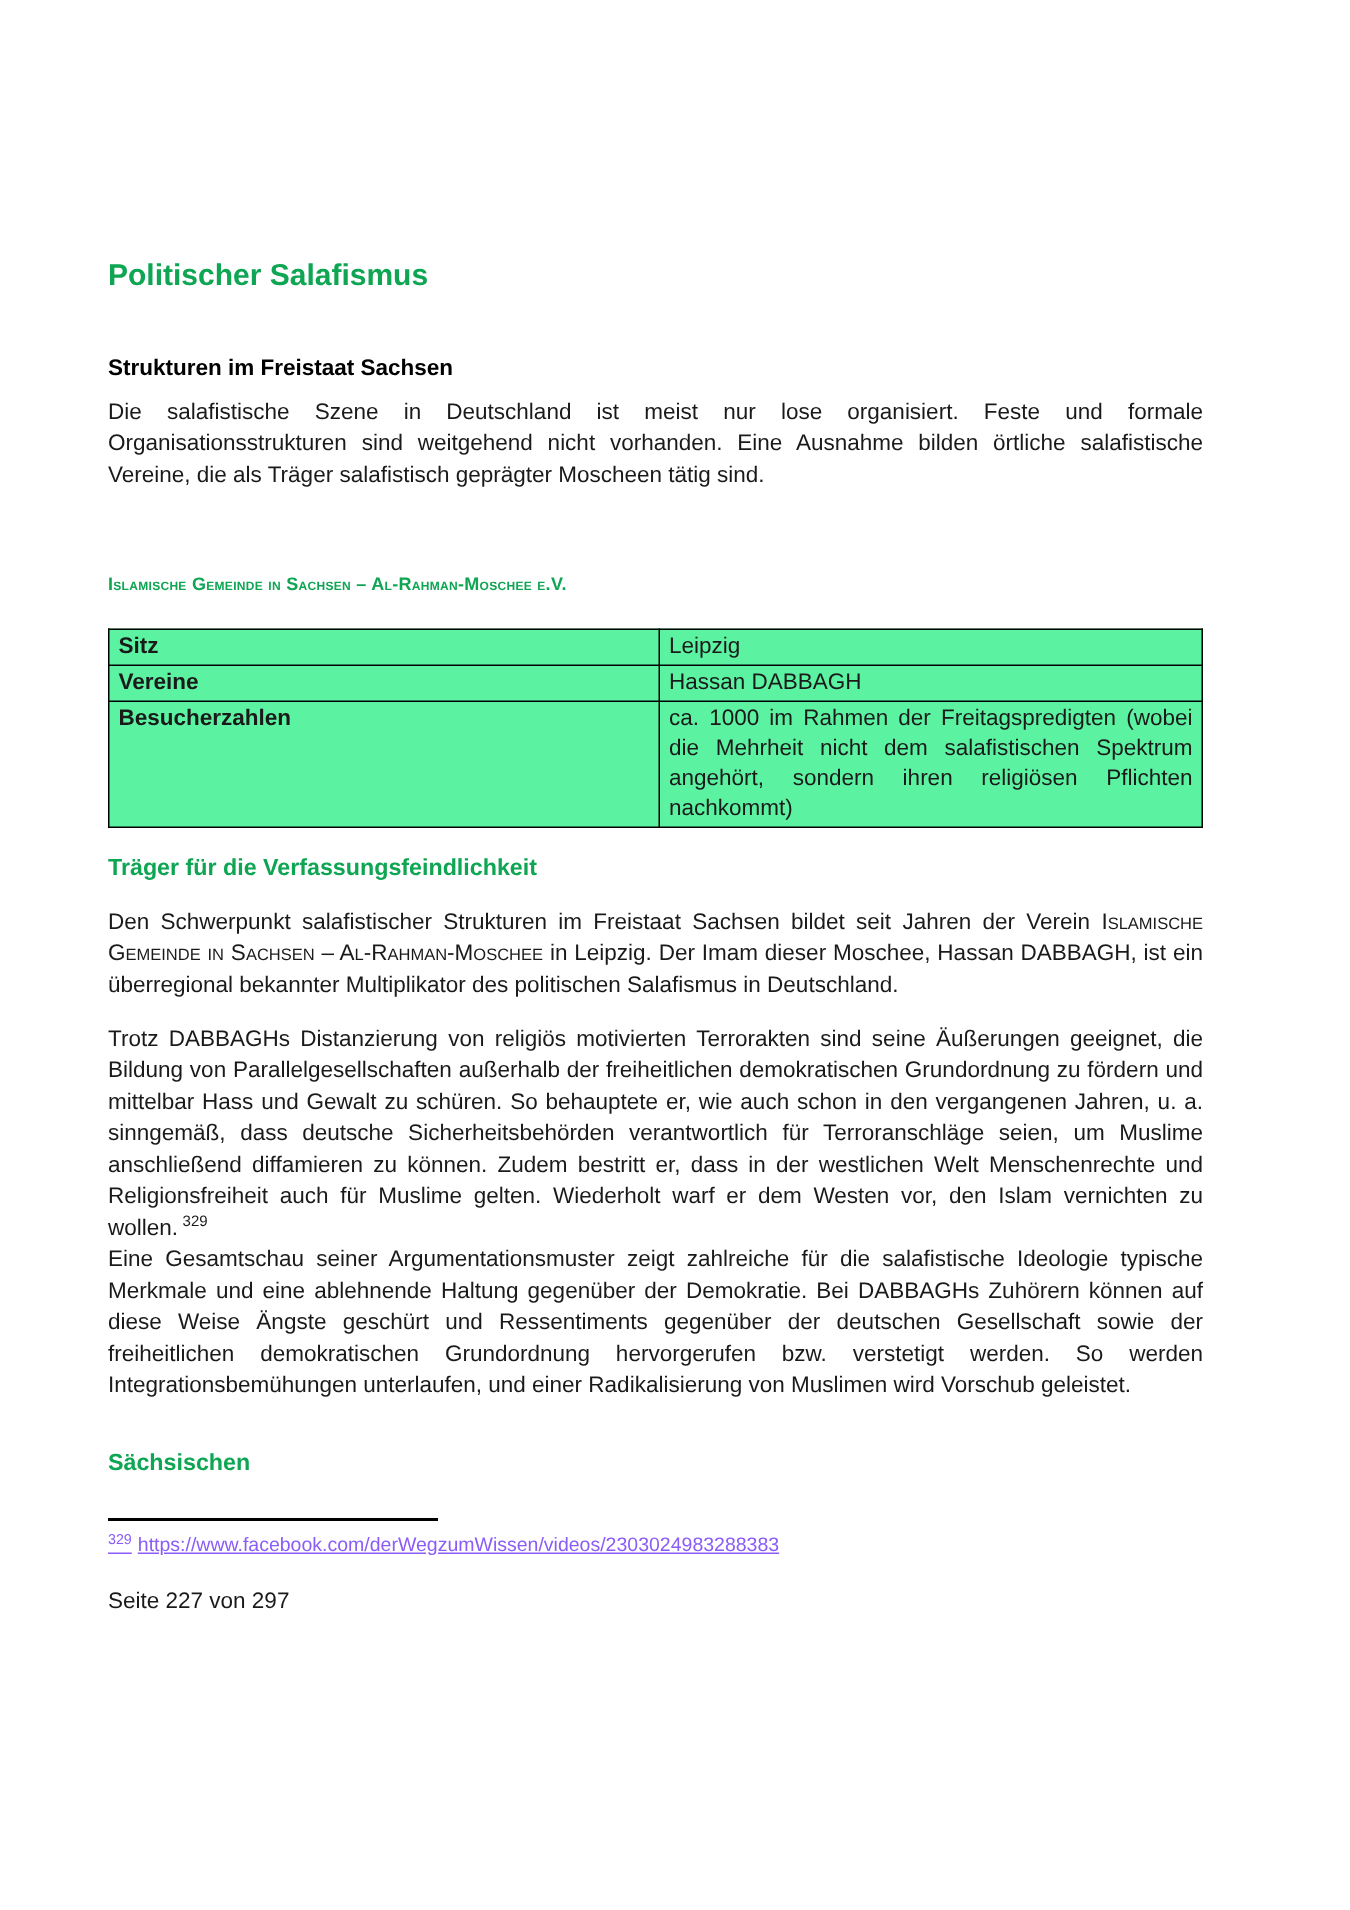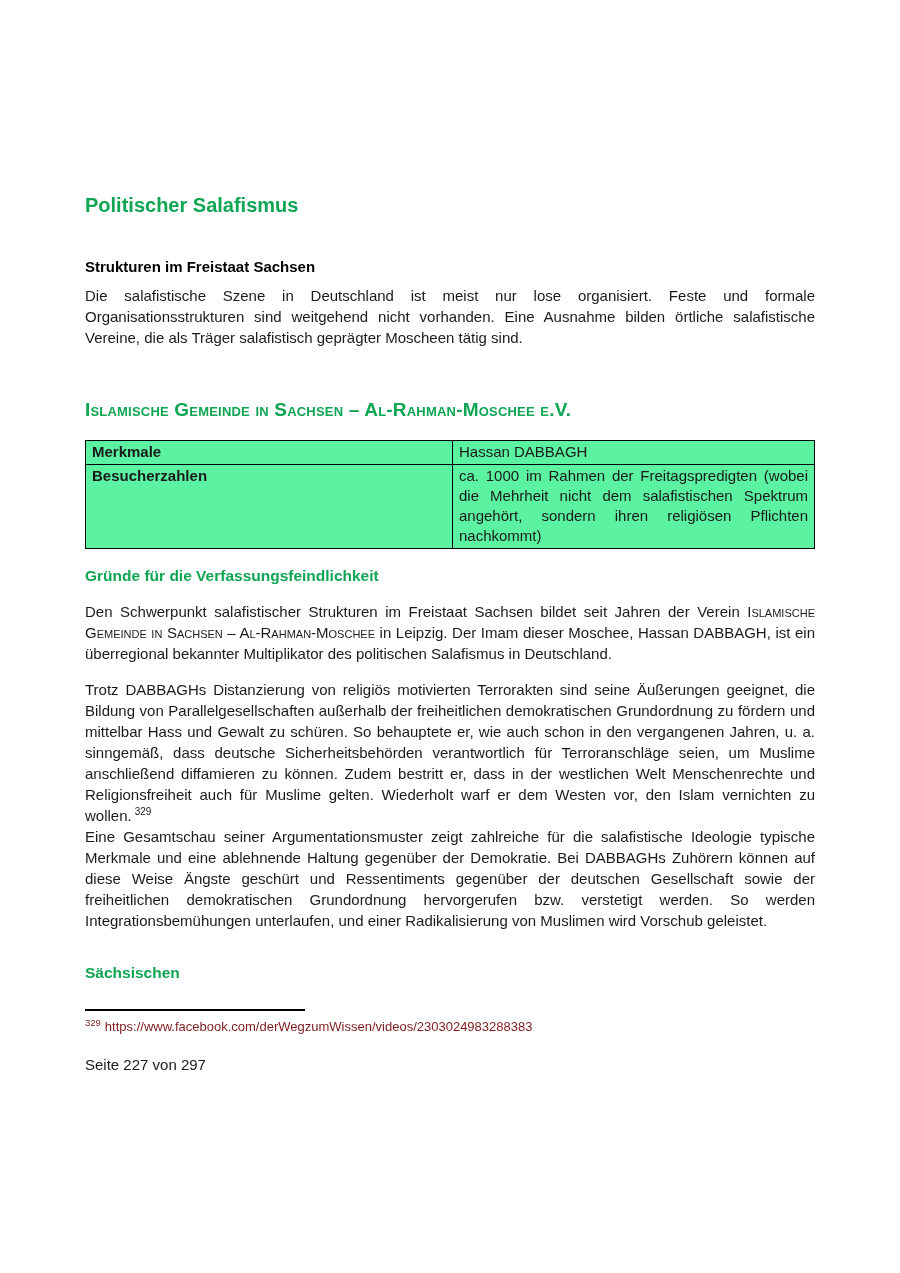--- a/index.html
+++ b/index.html
@@ -5,21 +5,21 @@
   * { margin:0; padding:0; box-sizing:border-box; }
   html,body { background:#ffffff; }
   .page {
     position:relative;
     width:900px; height:1273px;
     background:#ffffff;
     font-family:"Liberation Sans", sans-serif;
     color:#1a1a1a;
     overflow:hidden;
   }
-  .content { position:absolute; left:85px; top:0; width:730px;margin-top:21px; }
+  .content { position:absolute; left:72px; top:0; width:730px; }
 
   .doc-title {
     margin-top:172px;
     font-size:20px; line-height:24px;
     font-weight:bold;
     color:#0ea553;
   }
   .sub-heading {
     margin-top:40px;
     font-size:15px; line-height:19px;
@@ -29,21 +29,21 @@
   p.body {
     margin-top:9px;
     font-size:15px; line-height:21px;
     text-align:justify;
   }
   p.body.flow { margin-top:0; }
   p.body.spaced { margin-top:15px; }
 
   .org-heading {
     margin-top:52px;
-    font-size:19px; line-height:20px;
+    font-size:12px; line-height:20px;
     font-weight:bold;
     color:#0ea553;
     font-variant:small-caps;
     letter-spacing:0.2px;
   }
 
   table.info-table {
     margin-top:20px;
     width:730px;
     border-collapse:collapse;
@@ -81,21 +81,22 @@
   }
 
   .footnote-block { margin-top:27px; }
   .footnote-rule {
     width:220px; height:0;
     border-top:2px solid #000000;
     margin-bottom:7px;
   }
   .footnote-line {
     font-size:13px; line-height:17px;
-    color:#7f1d1d;
+    color:#8b5cf6;
+    text-decoration:underline;
   }
   .footnote-line sup {
     font-size:9.5px;
     margin-right:4px;
     vertical-align:super;
     line-height:0;
   }
 
   .page-footer {
     margin-top:20px;
@@ -111,31 +112,35 @@
     <h1 class="doc-title">Politischer Salafismus</h1>
 
     <h2 class="sub-heading">Strukturen im Freistaat Sachsen</h2>
     <p class="body">Die salafistische Szene in Deutschland ist meist nur lose organisiert. Feste und formale Organisationsstrukturen sind weitgehend nicht vorhanden. Eine Ausnahme bilden örtliche salafistische Vereine, die als Träger salafistisch geprägter Moscheen tätig sind.</p>
 
     <h3 class="org-heading">Islamische Gemeinde in Sachsen – Al-Rahman-Moschee e.V.</h3>
 
     <table class="info-table">
       <tbody>
         <tr>
-          <td class="label">Merkmale</td>
+          <td class="label">Sitz</td>
+          <td class="value">Leipzig</td>
+        </tr>
+        <tr>
+          <td class="label">Vereine</td>
           <td class="value">Hassan DABBAGH</td>
         </tr>
         <tr>
           <td class="label">Besucherzahlen</td>
           <td class="value">ca. 1000 im Rahmen der Freitagspredigten (wobei die Mehrheit nicht dem salafistischen Spektrum angehört, sondern ihren religiösen Pflichten nachkommt)</td>
         </tr>
       </tbody>
     </table>
 
-    <h3 class="green-heading reasons">Gründe für die Verfassungsfeindlichkeit</h3>
+    <h3 class="green-heading reasons">Träger für die Verfassungsfeindlichkeit</h3>
 
     <p class="body first-after-heading"><span>Den Schwerpunkt salafistischer Strukturen im Freistaat Sachsen bildet seit Jahren der Verein </span><span class="sc">Islamische Gemeinde in Sachsen – Al-Rahman-Moschee</span><span> in Leipzig. Der Imam dieser Moschee, Hassan DABBAGH, ist ein überregional bekannter Multiplikator des politischen Salafismus in Deutschland.</span></p>
 
     <p class="body spaced"><span>Trotz DABBAGHs Distanzierung von religiös motivierten Terrorakten sind seine Äußerungen geeignet, die Bildung von Parallelgesellschaften außerhalb der freiheitlichen demokratischen Grundordnung zu fördern und mittelbar Hass und Gewalt zu schüren. So behauptete er, wie auch schon in den vergangenen Jahren, u. a. sinngemäß, dass deutsche Sicherheitsbehörden verantwortlich für Terroranschläge seien, um Muslime anschließend diffamieren zu können. Zudem bestritt er, dass in der westlichen Welt Menschenrechte und Religionsfreiheit auch für Muslime gelten. Wiederholt warf er dem Westen vor, den Islam vernichten zu wollen.</span><sup class="fnref">329</sup></p>
 
     <p class="body flow">Eine Gesamtschau seiner Argumentationsmuster zeigt zahlreiche für die salafistische Ideologie typische Merkmale und eine ablehnende Haltung gegenüber der Demokratie. Bei DABBAGHs Zuhörern können auf diese Weise Ängste geschürt und Ressentiments gegenüber der deutschen Gesellschaft sowie der freiheitlichen demokratischen Grundordnung hervorgerufen bzw. verstetigt werden. So werden Integrationsbemühungen unterlaufen, und einer Radikalisierung von Muslimen wird Vorschub geleistet.</p>
 
     <h3 class="green-heading activities">Sächsischen</h3>
 
     <div class="footnote-block">

